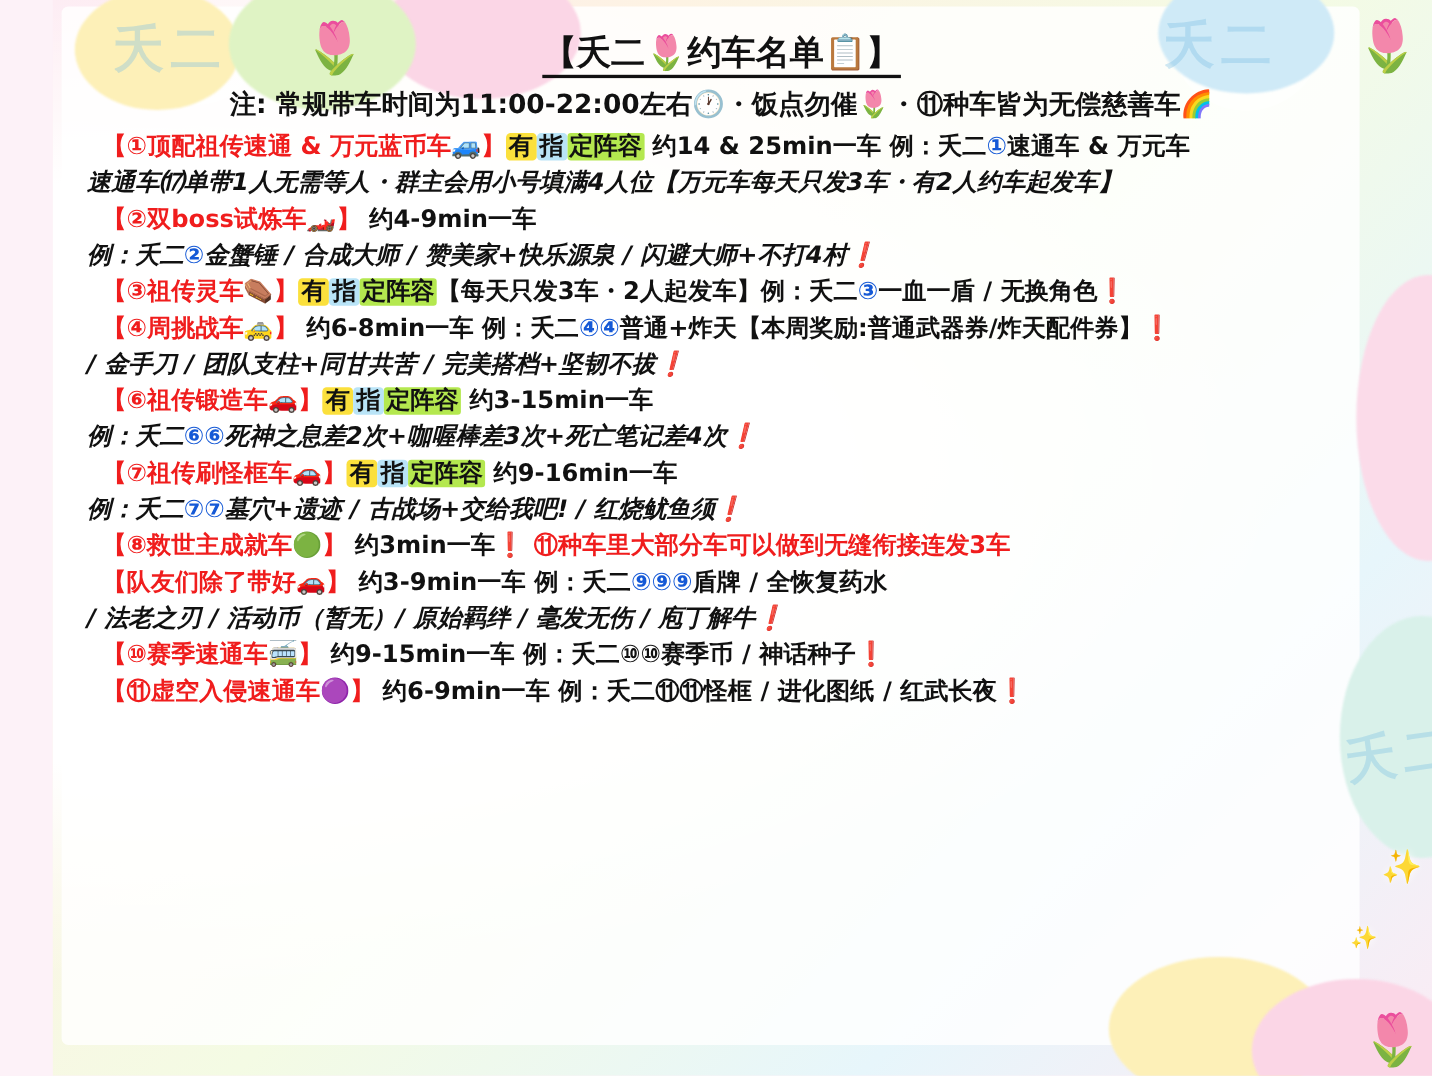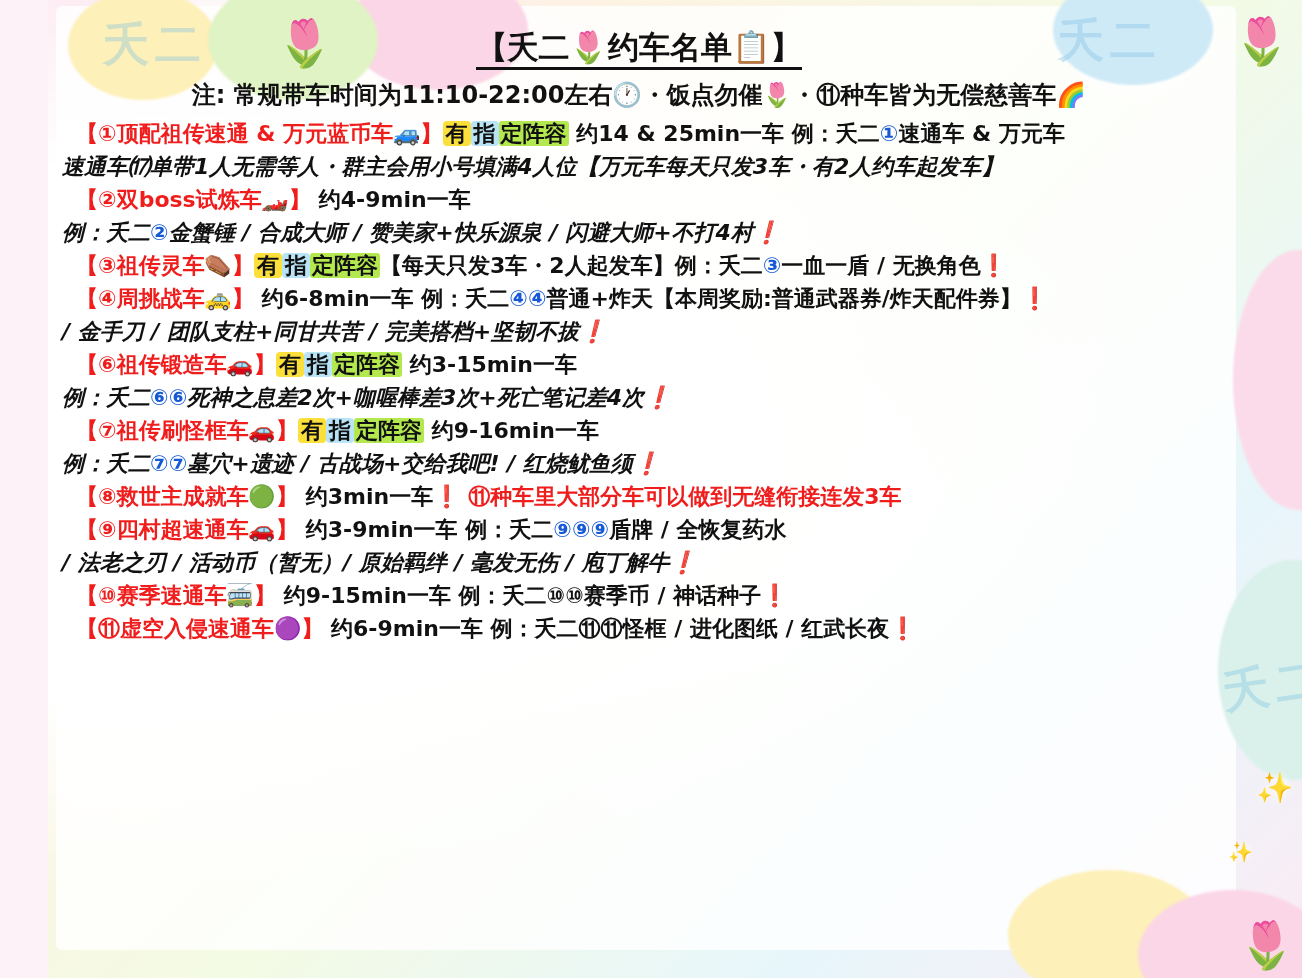--- a/index.html
+++ b/index.html
@@ -44,21 +44,21 @@
   .wm {
     position: absolute;
     font-size: 46px;
     font-weight: bold;
     color: rgba(120,190,225,0.35);
     letter-spacing: 6px;
     user-select: none;
   }
   #content {
     position: absolute;
-    left: 0;
+    left: 17px;
     top: 0;
     width: 1182px;
     height: 978px;
     padding: 0 10px;
     box-sizing: border-box;
   }
   .line {
     font-size: 22px;
     font-weight: bold;
     color: #111111;
@@ -150,35 +150,35 @@
 
   <div id="content">
 
     <div class="title">
       <u>
         <span>【</span><span>夭二</span><span class="emoji">🌷</span><span>约车名单</span><span class="emoji">📋</span><span>】</span>
       </u>
     </div>
 
     <div class="note line" style="white-space:nowrap;">
-      <span>注: </span><span>常规带车时间为11:10-22:00左右</span><span class="emoji">🕐</span><span>・饭点勿催</span><span class="emoji">🌷</span><span>・⑪种车皆为无偿慈善车</span><span class="emoji">🌈</span>
+      <span>注: </span><span>常规带车时间为11:00-22:00左右</span><span class="emoji">🕐</span><span>・饭点勿催</span><span class="emoji">🌷</span><span>・⑪种车皆为无偿慈善车</span><span class="emoji">🌈</span>
     </div>
 
     <div id="entries">
         <div class="line row indent1"><span class="red">【①顶配祖传速通 &amp; 万元蓝币车</span><span class="emoji">🚙</span><span class="red">】</span><span class="hl-you">有</span><span class="hl-zhi">指</span><span class="hl-ding">定阵容</span><span class="black"> 约14 &amp; 25min一车 例：夭二</span><span class="circled">①</span><span class="black">速通车 &amp; 万元车</span></div>
         <div class="line row indent0"><span class="black">速通车⒄单带1人无需等人・群主会用小号填满4人位</span><span class="black">【万元车每天只发3车・有2人约车起发车】</span></div>
         <div class="line row indent1"><span class="red">【②双boss试炼车</span><span class="emoji">🏎️</span><span class="red">】</span><span class="black"> 约4-9min一车</span></div>
         <div class="line row indent0"><span class="black">例：夭二</span><span class="circled">②</span><span class="black">金蟹锤 / 合成大师 / 赞美家+快乐源泉 / 闪避大师+不打4村</span><span class="emoji">❗</span></div>
         <div class="line row indent1"><span class="red">【③祖传灵车</span><span class="emoji">⚰️</span><span class="red">】</span><span class="hl-you">有</span><span class="hl-zhi">指</span><span class="hl-ding">定阵容</span><span class="black">【每天只发3车・2人起发车】例：夭二</span><span class="circled">③</span><span class="black">一血一盾 / 无换角色</span><span class="emoji">❗</span></div>
         <div class="line row indent1"><span class="red">【④周挑战车</span><span class="emoji">🚕</span><span class="red">】</span><span class="black"> 约6-8min一车 例：夭二</span><span class="circled">④④</span><span class="black">普通+炸天</span><span class="black">【本周奖励:普通武器券/炸天配件券】</span><span class="emoji">❗</span></div>
         <div class="line row indent0"><span class="black"> / 金手刀 / 团队支柱+同甘共苦 / 完美搭档+坚韧不拔</span><span class="emoji">❗</span></div>
         <div class="line row indent1"><span class="red">【⑥祖传锻造车</span><span class="emoji">🚗</span><span class="red">】</span><span class="hl-you">有</span><span class="hl-zhi">指</span><span class="hl-ding">定阵容</span><span class="black"> 约3-15min一车</span></div>
         <div class="line row indent0"><span class="black">例：夭二</span><span class="circled">⑥⑥</span><span class="black">死神之息差2次+咖喔棒差3次+死亡笔记差4次</span><span class="emoji">❗</span></div>
         <div class="line row indent1"><span class="red">【⑦祖传刷怪框车</span><span class="emoji">🚗</span><span class="red">】</span><span class="hl-you">有</span><span class="hl-zhi">指</span><span class="hl-ding">定阵容</span><span class="black"> 约9-16min一车</span></div>
         <div class="line row indent0"><span class="black">例：夭二</span><span class="circled">⑦⑦</span><span class="black">墓穴+遗迹 / 古战场+交给我吧! / 红烧鱿鱼须</span><span class="emoji">❗</span></div>
         <div class="line row indent1"><span class="red">【⑧救世主成就车</span><span class="emoji">🟢</span><span class="red">】</span><span class="black"> 约3min一车</span><span class="emoji">❗</span><span class="red">   ⑪种车里大部分车可以做到无缝衔接连发3车</span></div>
-        <div class="line row indent1"><span class="red">【⑨四村超速通车</span><span class="emoji">🚗</span><span class="red">】</span><span class="black"> 约3-9min一车 例：夭二</span><span class="circled">⑨⑨⑨</span><span class="black">盾牌 / 全恢复药水</span></div>
+        <div class="line row indent1"><span class="red">【队友们除了带好</span><span class="emoji">🚗</span><span class="red">】</span><span class="black"> 约3-9min一车 例：夭二</span><span class="circled">⑨⑨⑨</span><span class="black">盾牌 / 全恢复药水</span></div>
         <div class="line row indent0"><span class="black"> / 法老之刃 / 活动币（暂无）/ 原始羁绊 / 毫发无伤 / 庖丁解牛</span><span class="emoji">❗</span></div>
         <div class="line row indent1"><span class="red">【⑩赛季速通车</span><span class="emoji">🚎</span><span class="red">】</span><span class="black"> 约9-15min一车 例：夭二</span><span class="black">⑩⑩</span><span class="black">赛季币 / 神话种子</span><span class="emoji">❗</span></div>
         <div class="line row indent1"><span class="red">【⑪虚空入侵速通车</span><span class="emoji">🟣</span><span class="red">】</span><span class="black"> 约6-9min一车 例：夭二</span><span class="black">⑪⑪</span><span class="black">怪框 / 进化图纸 / 红武长夜</span><span class="emoji">❗</span></div>
       </div>
   </div>
 </div>
 
 </body></html>

